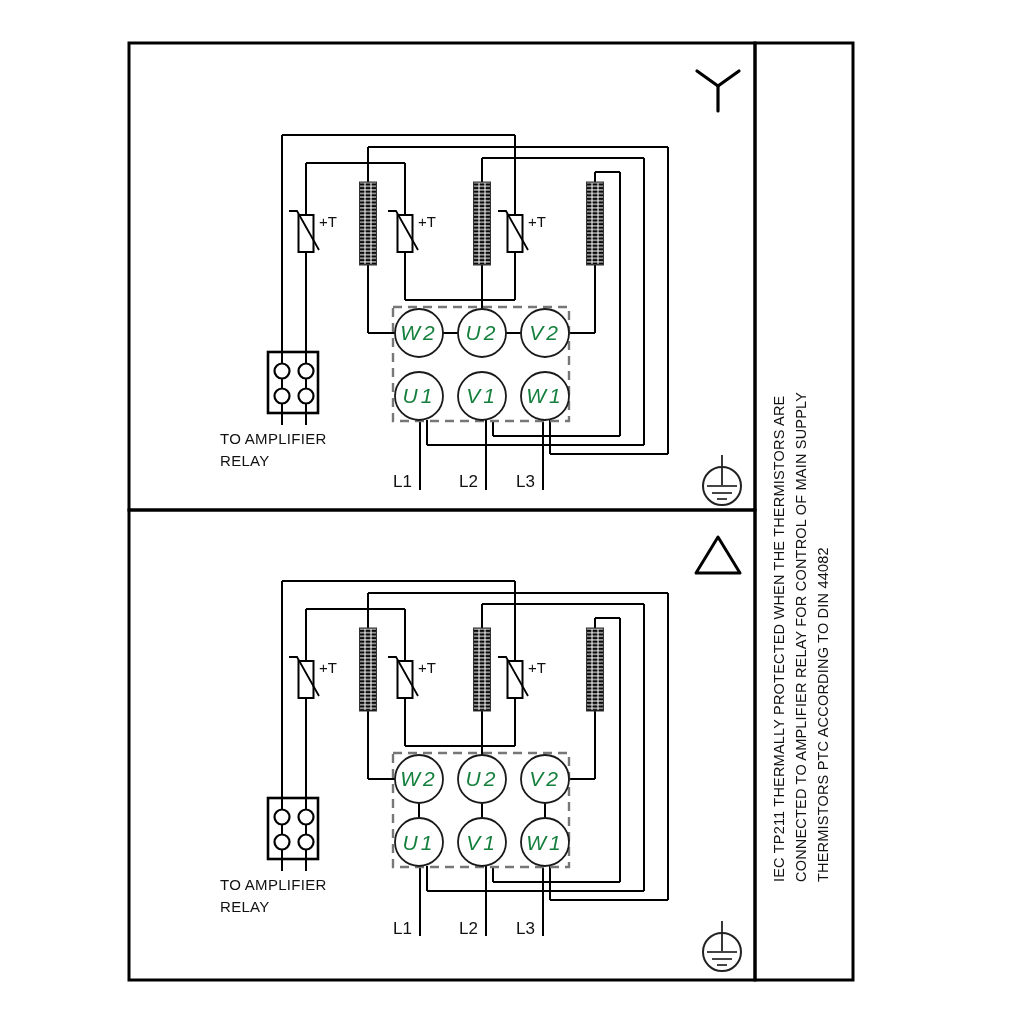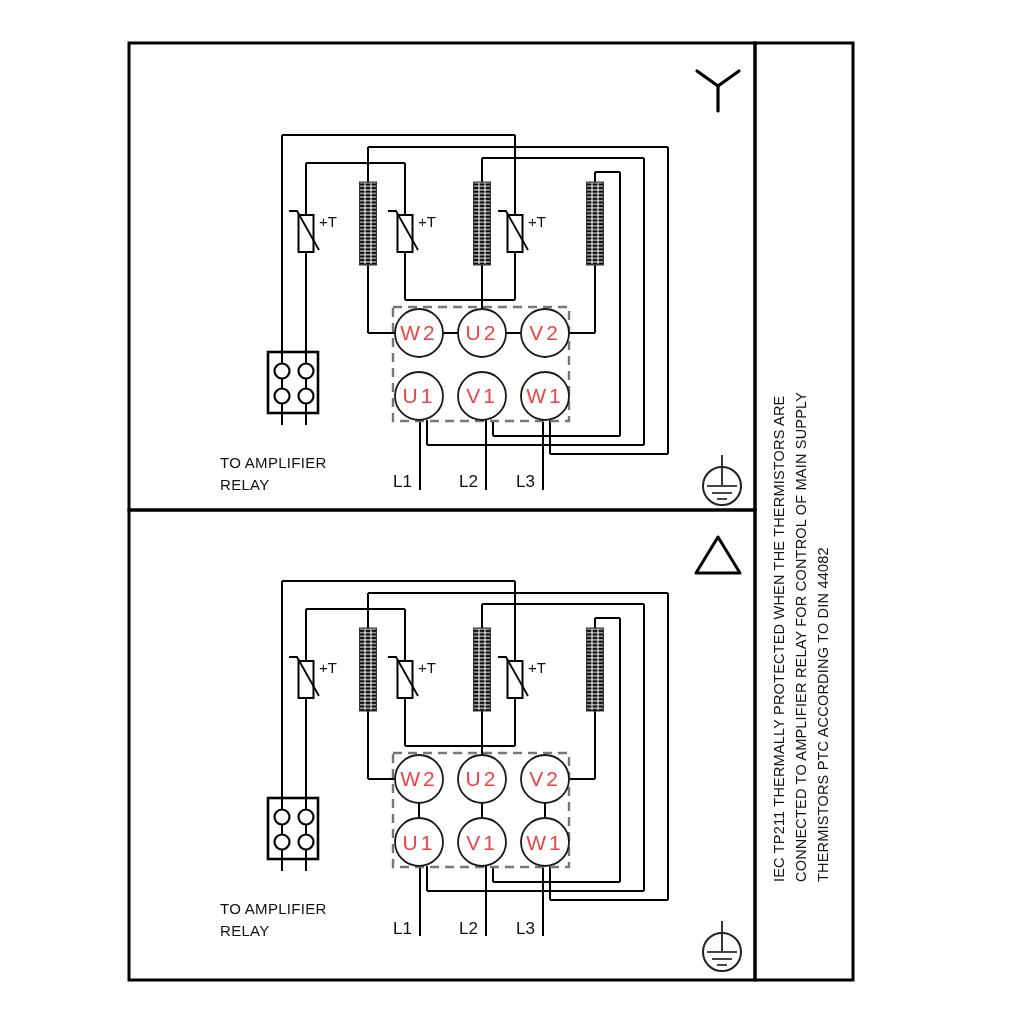--- a/index.html
+++ b/index.html
@@ -1,23 +1,23 @@
 <!DOCTYPE html>
 <html><head>
 <meta charset="utf-8">
 <style>
   html,body{margin:0;padding:0;background:#fff;}
   .page{position:relative;width:1024px;height:1024px;background:#ffffff;overflow:hidden;
         font-family:"Liberation Sans",sans-serif;}
   #diagram-svg{position:absolute;left:0;top:0;}
   .lbl{position:absolute;color:#111;white-space:nowrap;}
   .term{width:64px;margin-left:-32px;text-align:center;font-size:21px;letter-spacing:3px;
-        line-height:22px;color:#ef4444;}
+        line-height:22px;color:#15803d;font-style:italic;}
   .tlabel{font-size:15px;line-height:16px;}
-  .relaycap{font-size:15px;line-height:16px;letter-spacing:.3px;margin-top:24px;}
+  .relaycap{font-size:15px;line-height:16px;letter-spacing:.3px;}
   .supply{font-size:17px;font-weight:400;width:44px;text-align:right;line-height:16px;}
   .note-rot{position:absolute;left:768px;top:882px;width:520px;
             transform:rotate(-90deg);transform-origin:0 0;}
   .note-line{display:block;font-size:14.5px;line-height:22px;letter-spacing:.2px;color:#111;}
 </style>
 </head>
 <body>
 
 <div class="page">
 

